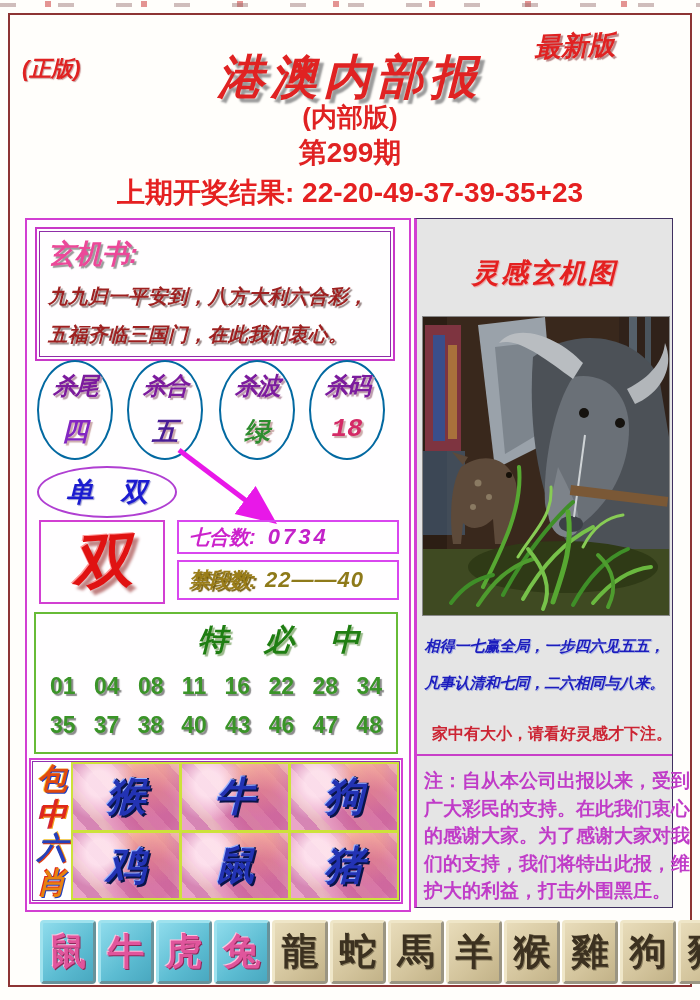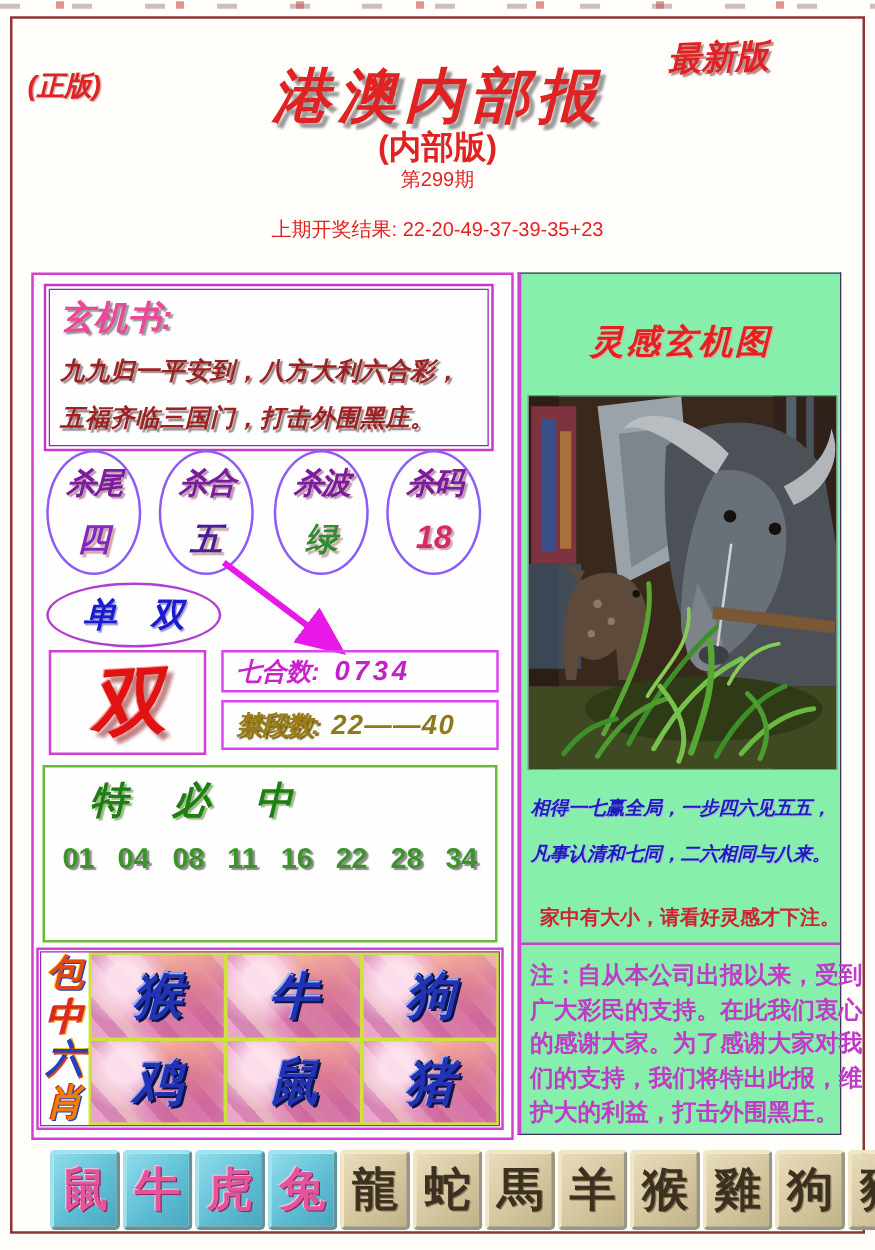--- a/index.html
+++ b/index.html
@@ -16,52 +16,52 @@
   #frame{left:8px;top:13px;width:680px;height:970px;border:2px solid #8d3434;}
   
   .red{color:#e02222;}
   #zhengban{left:22px;top:54px;font-size:22px;font-weight:bold;font-style:italic;
             text-shadow:1px 1px 1px #c99;}
   #main-title{left:0;top:46px;width:700px;text-align:center;font-size:47px;font-weight:bold;
             font-style:italic;letter-spacing:6px;text-shadow:4px 4px 2px #9a9a9a;}
   #zuixinban{left:534px;top:28px;font-size:27px;font-weight:bold;font-style:italic;
             text-shadow:2px 2px 1px #b88;transform:rotate(-2deg);}
   #neibuban{left:0;top:100px;width:700px;text-align:center;font-size:26px;font-weight:bold;}
-  #issue{left:0;top:134px;width:700px;text-align:center;font-size:16px;font-weight:normal;}
-  #last-result{left:0;top:174px;width:700px;text-align:center;font-size:16px;font-weight:normal;color:#e52020;}
+  #issue{left:0;top:134px;width:700px;text-align:center;font-size:28px;font-weight:bold;}
+  #last-result{left:0;top:174px;width:700px;text-align:center;font-size:28px;font-weight:bold;color:#e52020;}
   
   #left-col{left:25px;top:218px;width:382px;height:690px;border:2px solid #d23fd2;background:#fffeff;}
   #mystery{left:8px;top:7px;width:352px;height:126px;border:2px solid #c838c8;padding:2px;}
   #mystery-inner{width:100%;height:100%;border:1px solid #8f2da8;box-sizing:border-box;padding:4px 8px;}
   #mystery-head{font-size:27px;font-weight:bold;color:#ec4899;text-shadow:2px 2px 1px #999;font-style:italic;}
   .verse{font-size:19.5px;font-weight:bold;color:#9e2020;text-shadow:2px 2px 1px #9a8a8a;
          letter-spacing:.5px;margin-top:11px;font-style:italic;white-space:nowrap;}
-  .kill-circle{width:76px;height:100px;border:2px solid #8b5cf6;border-radius:50%;
-        text-align:center;box-sizing:border-box;}
+  .kill-circle{width:76px;height:100px;border:2px solid #0369a1;border-radius:50%;
+        text-align:center;box-sizing:border-box;font-family:Liberation Mono, monospace;}
   .kill-label{margin-top:8px;font-size:24px;font-weight:bold;color:#7c1b9e;text-shadow:2px 2px 1px #b9a;
         letter-spacing:-2px;font-style:italic;}
   .kill-value{margin-top:12px;font-size:26px;font-weight:bold;font-style:italic;text-shadow:2px 2px 1px #caa;}
   .v0{color:#8326c2;} .v1{color:#4a1d96;} .v2{color:#2f8c2f;} .v3{color:#d42a66;}
   #dan-shuang{left:10px;top:246px;width:136px;height:48px;border:2px solid #b03fd2;border-radius:50%;
         display:flex;align-items:center;justify-content:space-evenly;
         color:#1b1bd0;font-size:27px;font-weight:bold;font-style:italic;text-shadow:1px 1px 1px #99c;}
   #arrow-svg{left:138px;top:222px;}
   #shuang-box{left:12px;top:300px;width:122px;height:80px;border:2px solid #d23fd2;
         display:flex;align-items:center;justify-content:center;}
   #shuang-char{font-size:60px;font-weight:bold;color:#e01212;font-style:italic;
         text-shadow:4px 5px 3px #c08080, -1px -1px 0 #ff9a9a;transform:rotate(-4deg);}
   .mini-box{left:150px;width:222px;border:2px solid #d946ef;display:flex;align-items:center;padding:0 10px;box-sizing:border-box;}
   #qihe-box{top:300px;height:34px;}
   #qihe-box .lbl{color:#cc22cc;font-size:20px;font-weight:bold;font-style:italic;}
   #qihe-box .val{color:#c322c9;font-size:22px;font-weight:bold;font-style:italic;letter-spacing:3px;margin-left:12px;}
   #jinduan-box{top:340px;height:40px;}
   #jinduan-box .lbl{color:#9a7d18;font-size:21px;font-weight:bold;text-shadow:2px 2px 1px #776010;font-style:italic;letter-spacing:-1px;}
   #jinduan-box .val{color:#8e7a1a;font-size:22px;font-weight:bold;font-style:italic;margin-left:10px;letter-spacing:1px;}
   #must-hit{left:7px;top:392px;width:364px;height:142px;border:2px solid #67bb37;box-sizing:border-box;}
-  #must-title{margin-top:6px;text-align:left;font-size:30px;font-weight:bold;color:#1f7e12;
+  #must-title{margin-top:6px;text-align:right;font-size:30px;font-weight:bold;color:#1f7e12;
         letter-spacing:36px;padding-left:36px;font-style:italic;text-shadow:2px 2px 1px #9ab98a;}
   .num-row{display:flex;justify-content:space-between;padding:0 14px;margin-top:12px;}
   .num-row span{font-size:23px;font-weight:bold;color:#3a9428;text-shadow:2px 2px 1px #8a8a8a;}
   #collage{left:2px;top:538px;width:374px;height:146px;border:2px solid #d23fd2;box-sizing:border-box;
         display:flex;padding:2px;background:#fff;}
   #collage-inner-line{position:absolute;inset:1px;border:1px solid #9030b0;pointer-events:none;}
   #side-label{width:38px;display:flex;flex-direction:column;justify-content:space-around;align-items:center;}
   .side-ch{font-size:30px;font-weight:bold;font-style:italic;line-height:32px;}
   .side-ch:nth-child(1){color:#e04a10;text-shadow:1px 1px 0 #2040c0,-1px 0 0 #ffd040;}
   .side-ch:nth-child(2){color:#e02818;text-shadow:1px 1px 0 #f0a020,-1px 1px 0 #c03060;}
@@ -71,21 +71,21 @@
         background:#cde23a;border:2px solid #cde23a;}
   .animal-cell{position:relative;display:flex;align-items:center;justify-content:center;
         background:
           radial-gradient(circle at 25% 30%, rgba(255,230,240,.9) 0 14%, transparent 40%),
           radial-gradient(circle at 75% 70%, rgba(200,80,140,.55) 0 22%, transparent 55%),
           radial-gradient(circle at 70% 20%, rgba(250,180,150,.8) 0 18%, transparent 45%),
           repeating-linear-gradient(48deg,#eaa6c8 0 11px,#d685b4 11px 22px,#e8b4c0 22px 31px);}
   .animal-cell span{font-size:40px;font-weight:bold;color:#2333b4;font-style:italic;
         text-shadow:2px 2px 0 #0a1448,-1px -1px 0 #9ab4ff,1px -1px 0 #0a1448;}
   
-  #right-col{left:414px;top:218px;width:259px;height:690px;background:#86efac;box-sizing:border-box;
+  #right-col{left:414px;top:218px;width:259px;height:690px;background:#e5e5e5;box-sizing:border-box;
         border:1px solid #403060;border-left:3px solid #d23fd2;}
   #insp-title{left:0;top:36px;width:100%;text-align:center;font-size:27px;font-weight:bold;
         color:#e42020;font-style:italic;letter-spacing:2px;text-shadow:1px 1px 1px #e8a0a0;}
   #photo{left:5px;top:97px;border:1px solid #888;}
   .poem{left:0;width:100%;text-align:center;white-space:nowrap;font-size:15px;font-weight:bold;
         color:#1c1cbe;font-style:italic;text-shadow:1px 1px 0 #aab4e0;}
   #poem1{top:418px;font-family:Liberation Serif, serif;} #poem2{top:455px;}
   #advice{left:0;top:505px;width:100%;text-align:right;font-size:16px;font-weight:bold;color:#cc2433;}
   #rdivider{left:0;top:535px;width:100%;border-top:2px solid #c83fc8;}
   #note{left:0;top:543px;width:100%;box-sizing:border-box;padding:5px 7px;}
@@ -112,21 +112,21 @@
   <div id="neibuban" class="abs red">(内部版)</div>
   <div id="issue" class="abs red">第299期</div>
   <div id="last-result" class="abs">上期开奖结果: 22-20-49-37-39-35+23</div>
 
   <div id="left-col" class="abs">
 
     <div id="mystery" class="abs">
       <div id="mystery-inner">
         <div id="mystery-head">玄机书:</div>
         <div class="verse">九九归一平安到，八方大利六合彩，</div>
-        <div class="verse">五福齐临三国门，打击外围黑庄。</div>
+        <div class="verse">五福齐临三国门，在此我们衷心。</div>
       </div>
     </div>
 
     <div class="kill-circle abs" style="left:10px;top:140px;">
       <div class="kill-label">杀尾</div>
       <div class="kill-value v0">四</div>
     </div>
     <div class="kill-circle abs" style="left:100px;top:140px;">
       <div class="kill-label">杀合</div>
       <div class="kill-value v1">五</div>
@@ -171,20 +171,30 @@
       <div id="must-title">特必中</div>
       <div class="num-row">
         <span>01</span>
         <span>04</span>
         <span>08</span>
         <span>11</span>
         <span>16</span>
         <span>22</span>
         <span>28</span>
         <span>34</span>
+      </div>
+      <div class="num-row">
+        <span>35</span>
+        <span>37</span>
+        <span>38</span>
+        <span>40</span>
+        <span>43</span>
+        <span>46</span>
+        <span>47</span>
+        <span>48</span>
       </div>
     </div>
 
     <div id="collage" class="abs">
       <div id="collage-inner-line"></div>
       <div id="side-label">
         <span class="side-ch">包</span>
         <span class="side-ch">中</span>
         <span class="side-ch">六</span>
         <span class="side-ch">肖</span>

